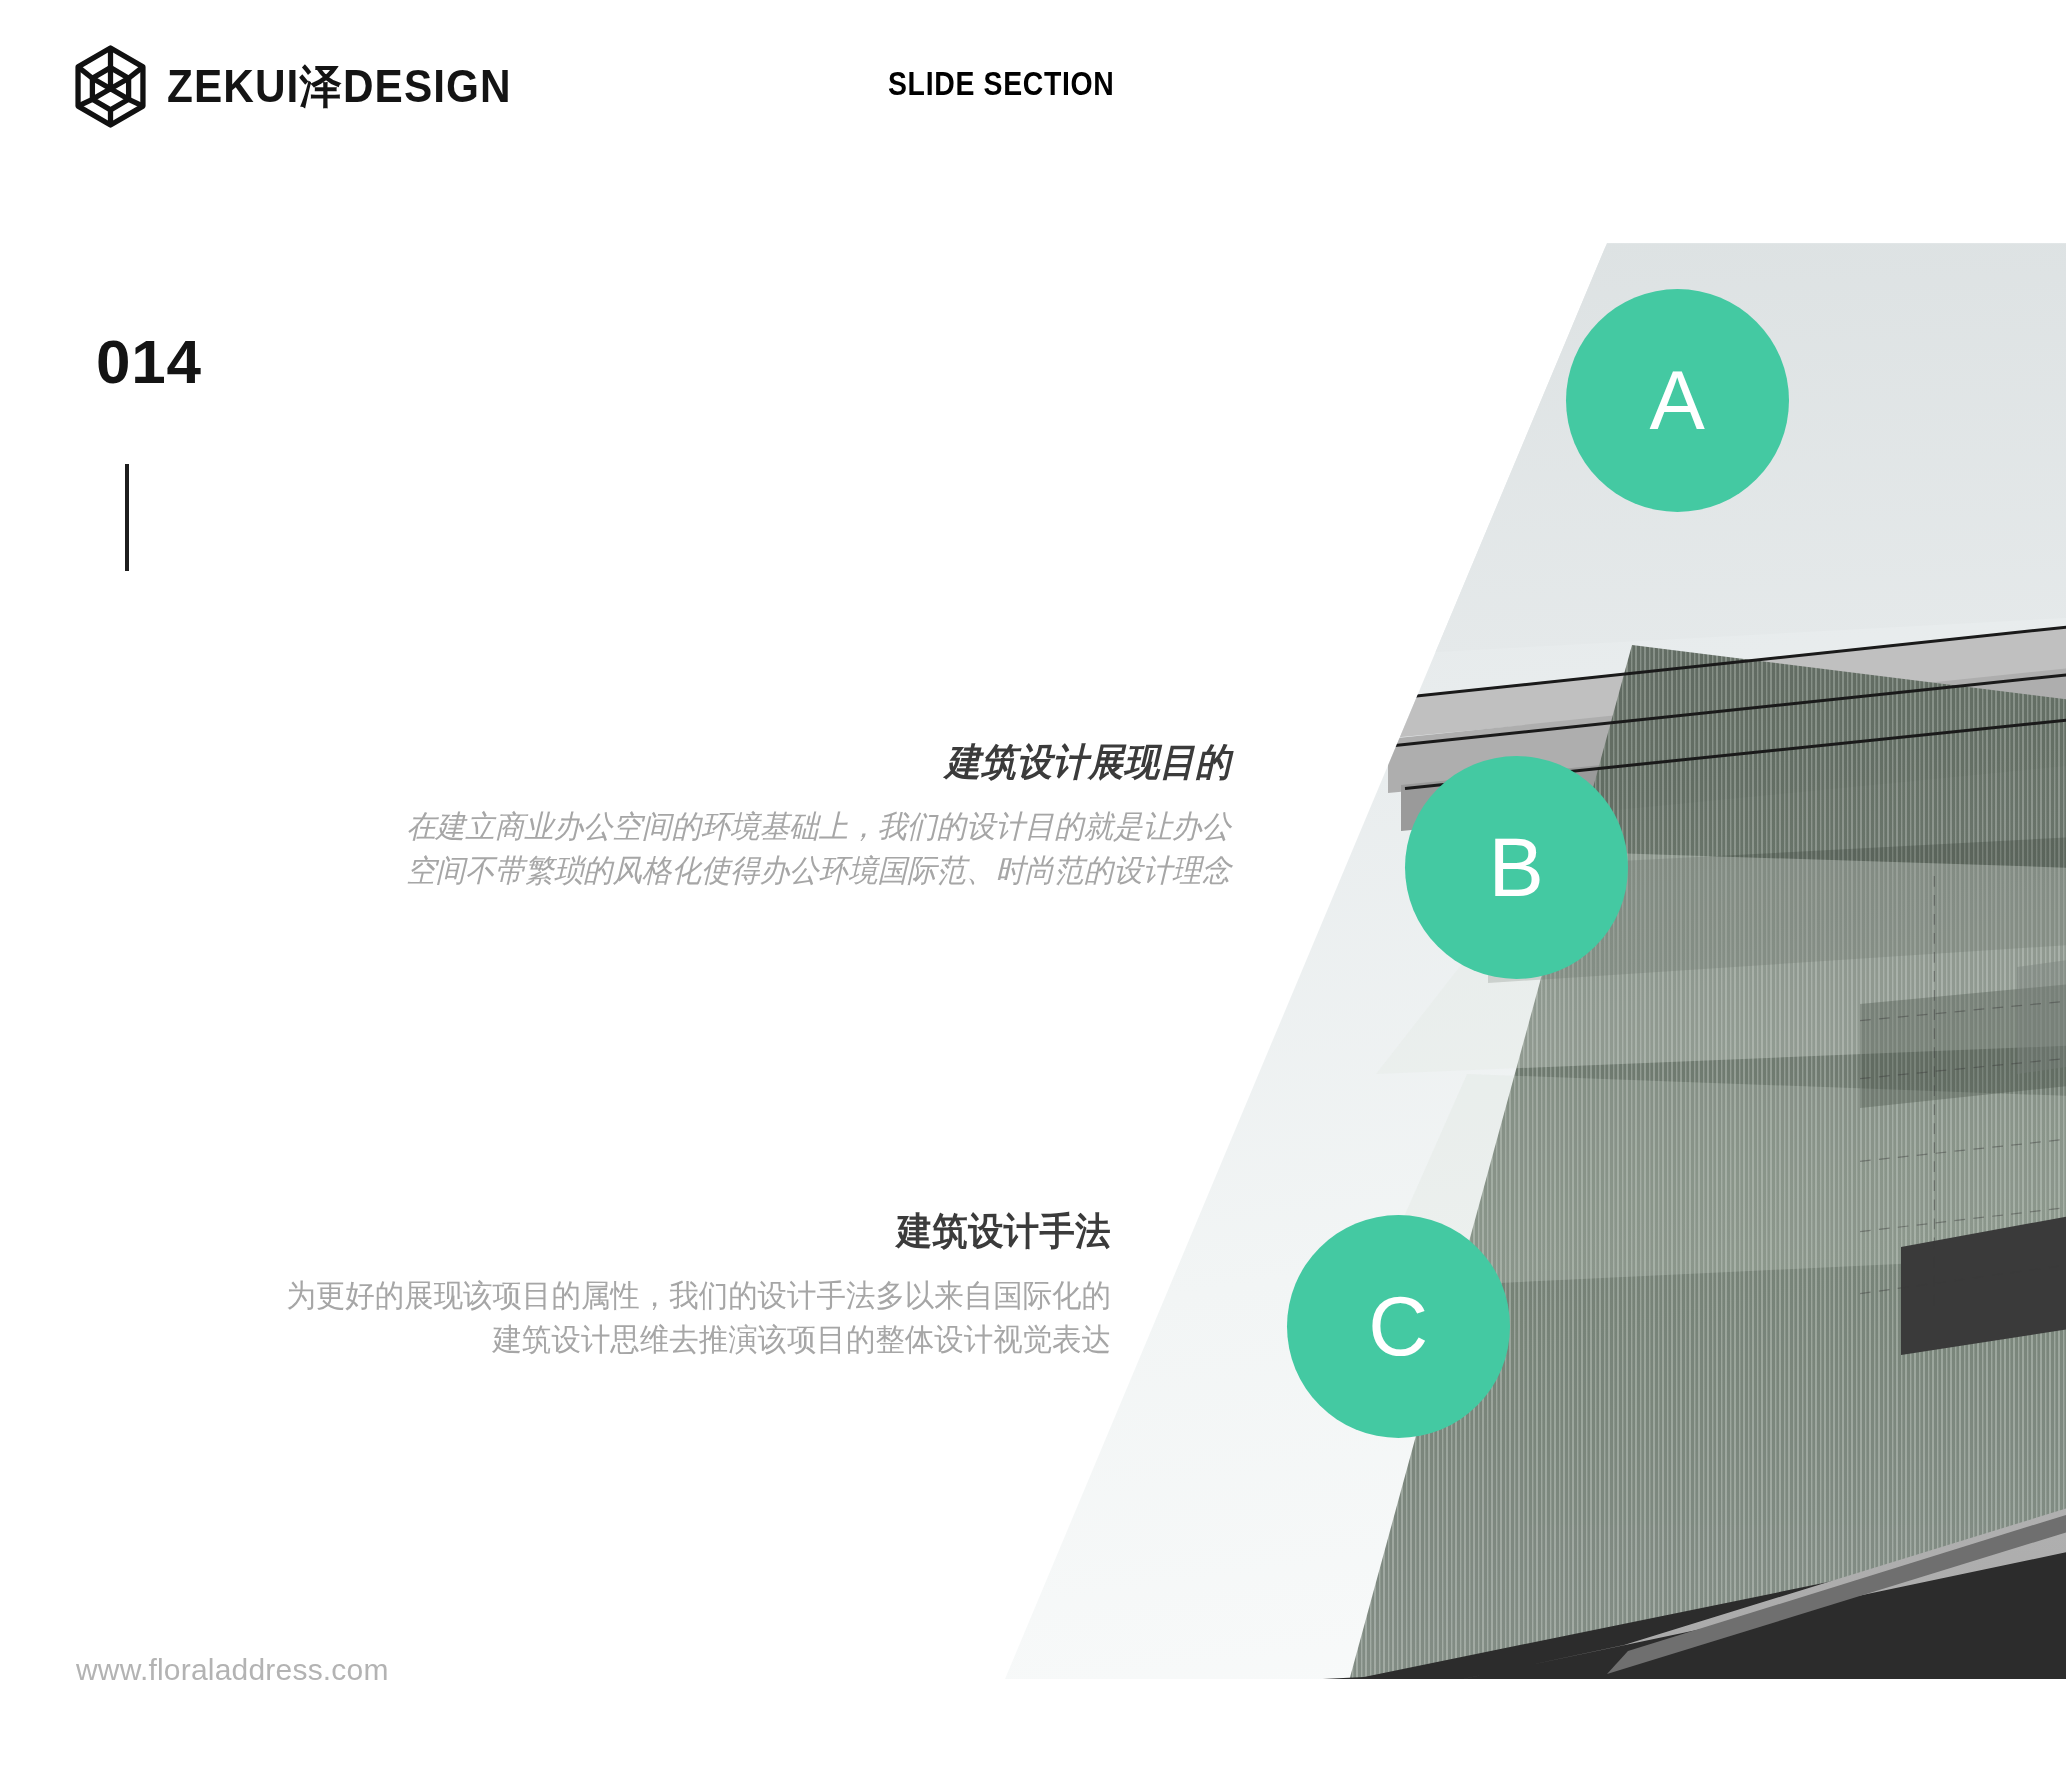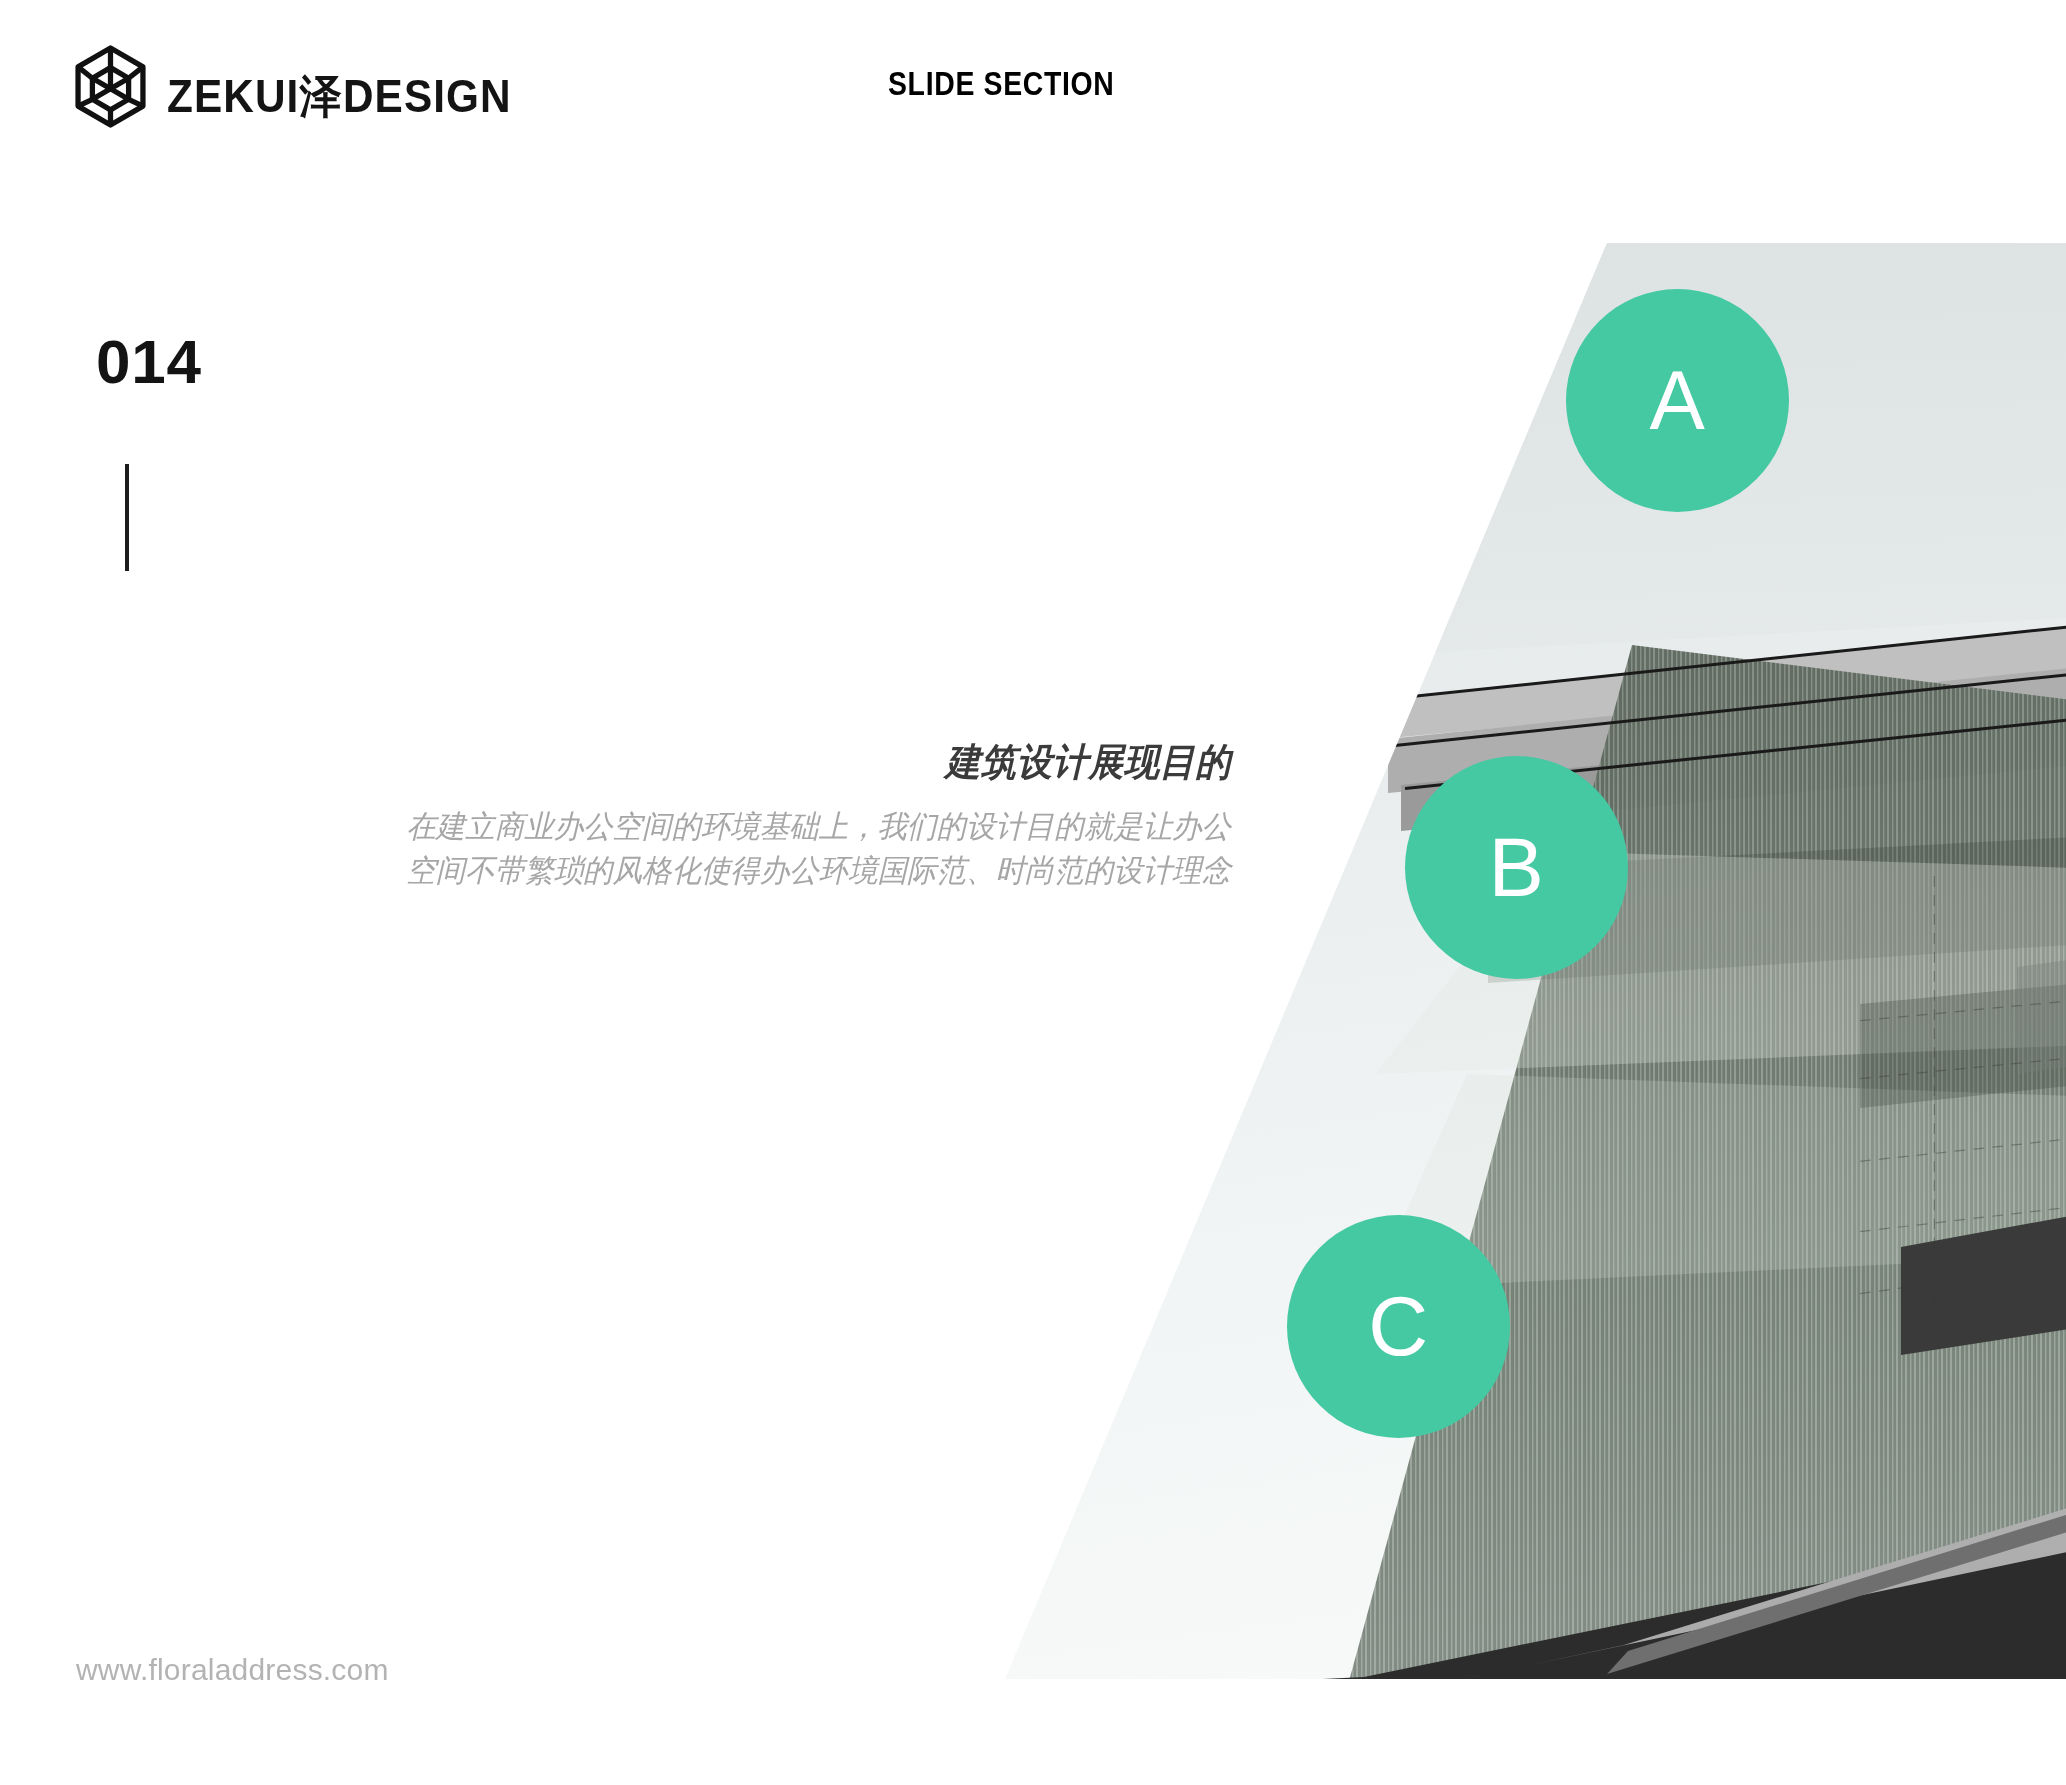--- a/index.html
+++ b/index.html
@@ -17,21 +17,21 @@
     height: 1785px;
     background: #ffffff;
     overflow: hidden;
   }
 
   
   #header-logo {
     position: absolute;
     left: 69px; top: 45px;
     display: flex;
-    align-items: flex-end;
+    align-items: center;
     gap: 15px;
   }
   #logo-mark { width: 83px; height: 83px; display: block; }
   #logo-word {
     font-size: 46px;
     font-weight: 700;
     letter-spacing: 1.2px;
     color: #141414;
     font-family: "Liberation Sans Narrow", "Liberation Sans", sans-serif;
     transform: scaleX(0.92);
@@ -337,17 +337,21 @@
   <div class="badge" id="badge-a">A</div>
   <div class="badge" id="badge-b">B</div>
   <div class="badge" id="badge-c">C</div>
 
 
   <div class="text-block" id="block-b">
     <div class="block-title">建筑设计展现目的</div>
     <div class="block-body">在建立商业办公空间的环境基础上，我们的设计目的就是让办公空间不带繁琐的风格化使得办公环境国际范、时尚范的设计理念</div>
   </div>
 
+  <div class="text-block" id="block-c">
+    <div class="block-title">建筑设计手法</div>
+    <div class="block-body">为更好的展现该项目的属性，我们的设计手法多以来自国际化的建筑设计思维去推演该项目的整体设计视觉表达</div>
+  </div>
 
   <div id="footer-url">www.floraladdress.com</div>
 
 </div>
 
 
 </body></html>

